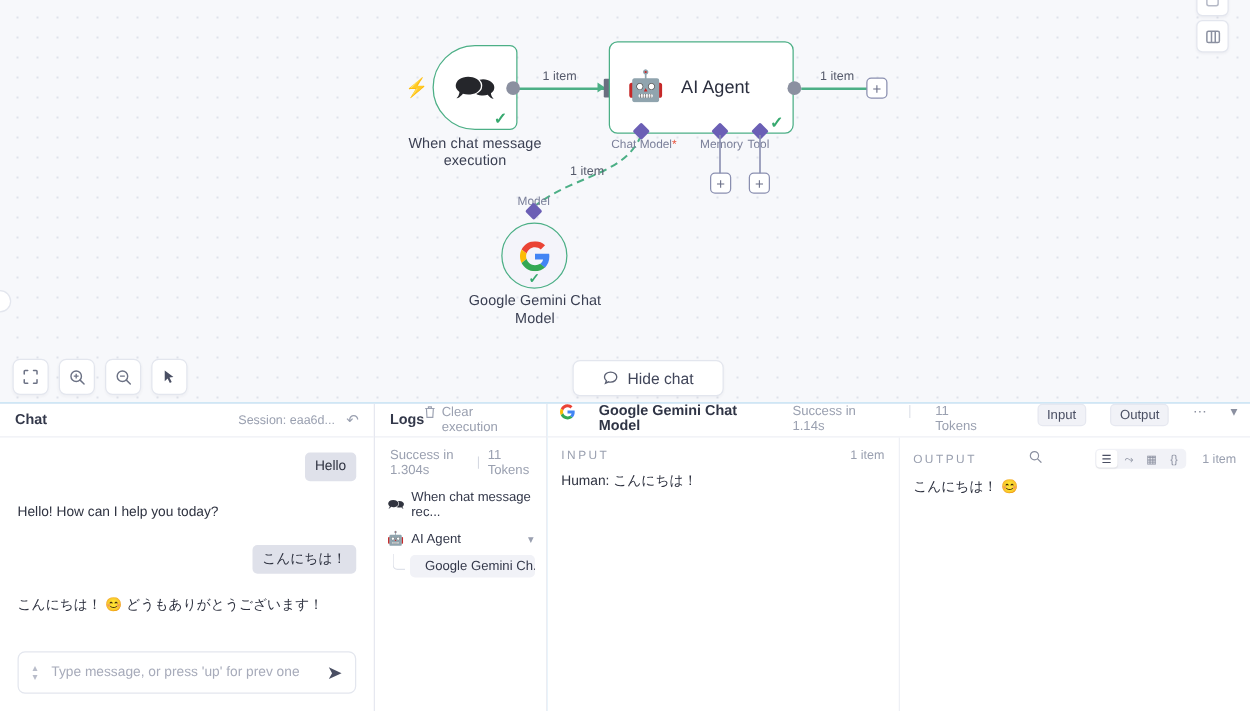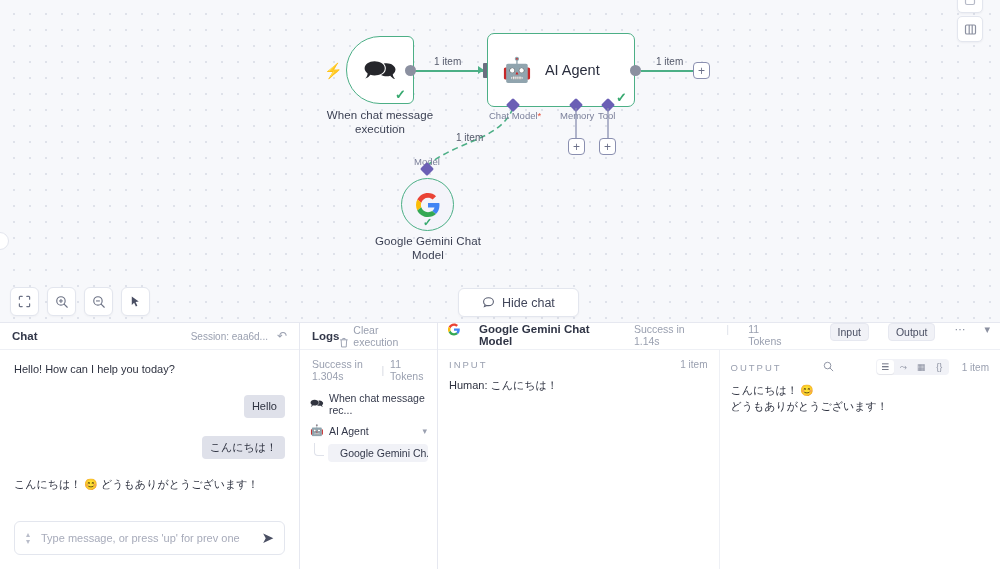--- a/index.html
+++ b/index.html
@@ -232,21 +232,21 @@
     flex: 1; border: none; outline: none;
     font-family: Liberation Sans, sans-serif;
     font-size: 11px; color: #3a3f52; padding-left: 6px;
   }
   #chat-input input::placeholder { color: #a7abba; }
   #send-icon { color: #4a4f63; font-size: 15px; }
 
   
   #logs-panel { width: 138px; border-right: 1px solid #e6e8f0; }
   #logs-head { justify-content: space-between; }
-  #clear-exec { display: flex; align-items: flex-end; gap: 4px; font-size: 10.5px; color: #9aa0b0; }
+  #clear-exec { display: flex; align-items: flex-start; gap: 4px; font-size: 10.5px; color: #9aa0b0; }
   #logs-status {
     padding: 8px 12px 6px; font-size: 10.5px; color: #9aa0b0;
     display: flex; align-items: center; gap: 6px;
   }
   #logs-status .sep { color: #d6d9e2; }
   .log-row {
     display: flex; align-items: center; gap: 6px;
     padding: 4px 10px; font-size: 10.5px; color: #33384a;
   }
   .log-row .ico { width: 13px; text-align: center; font-size: 11px; color: #31343f; }
@@ -435,24 +435,24 @@
   <div id="panels">
 
     <div class="panel" id="chat-panel">
       <div class="panel-head">
         <span class="title">Chat</span>
         <span class="spacer"></span>
         <span class="muted" id="session-lbl">Session: eaa6d...</span>
         <span id="session-reset">↶</span>
       </div>
       <div id="chat-body">
-        <div class="msg bot">Hello! How can I help you today?</div>
         <div class="msg user">
             <span>Hello</span>
           </div>
+        <div class="msg bot">Hello! How can I help you today?</div>
         <div class="msg user">
             <span>こんにちは！</span>
           </div>
         <div class="msg bot">こんにちは！ 😊 どうもありがとうございます！</div>
       </div>
       <div id="chat-input-wrap">
         <div id="chat-input">
           <span id="chevrons">
               <span>▴</span>
               <span>▾</span>
@@ -545,20 +545,19 @@
             <span class="view-toggles">
               <span class="vt active">☰</span>
               <span class="vt">⤳</span>
               <span class="vt">▦</span>
               <span class="vt">{}</span>
             </span>
             <span class="count" style="margin-left:5px">1 item</span>
           </div>
           <div class="io-content">
             <div>こんにちは！ 😊</div>
-            <div>どうもありがとうございます！</div>
           </div>
         </div>
       </div>
     </div>
 
   </div>
 </div>
 
 </body></html>

